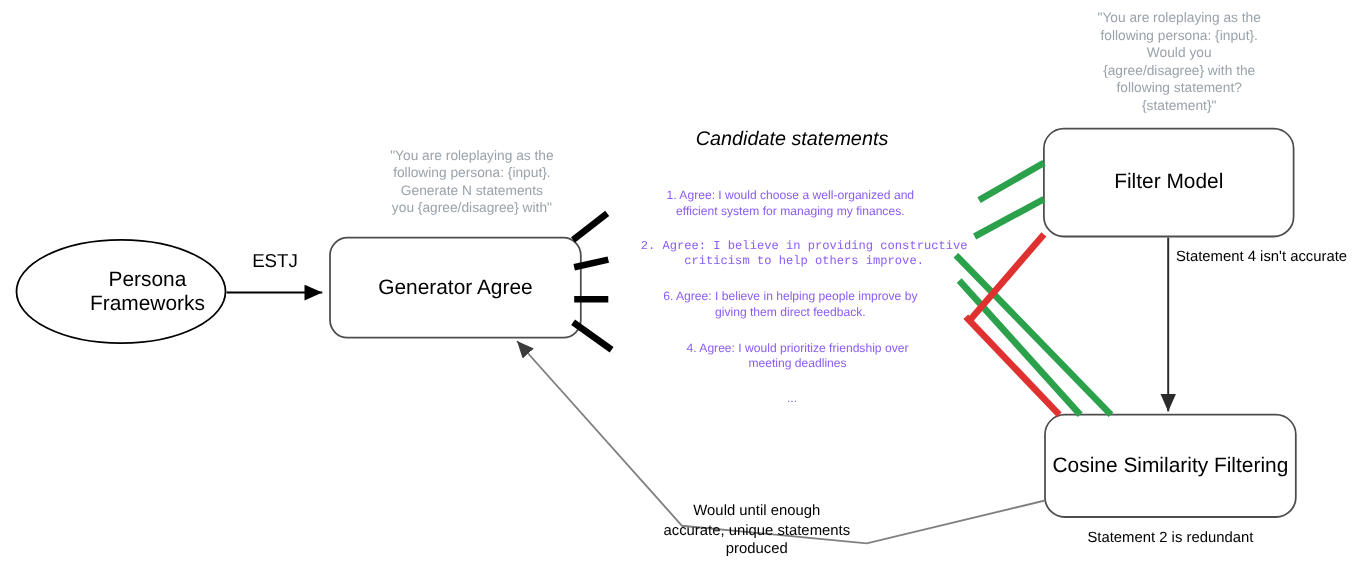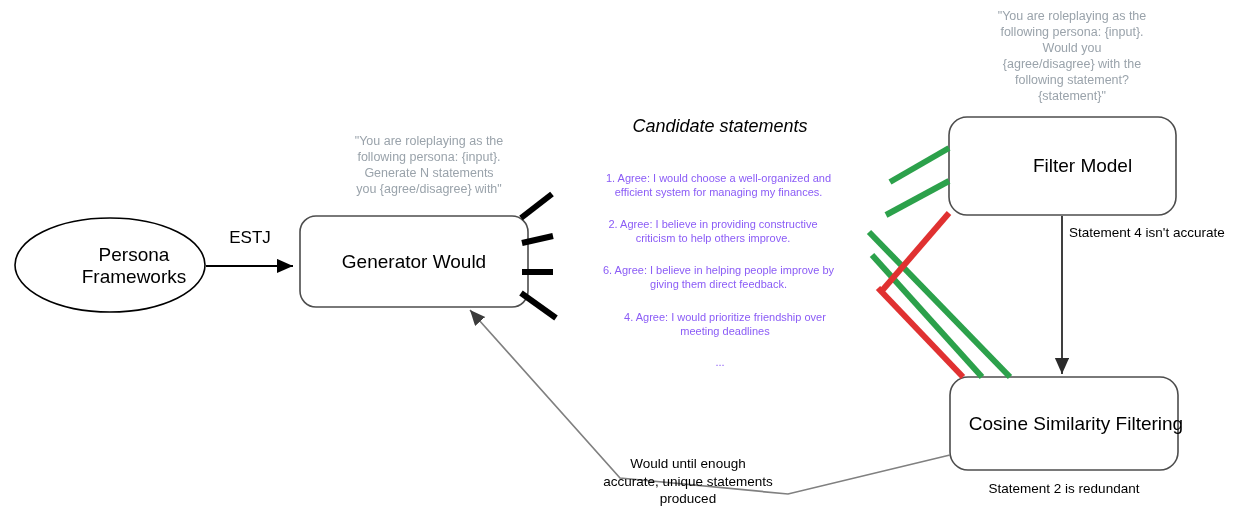--- a/index.html
+++ b/index.html
@@ -76,49 +76,49 @@
 
   <polyline points="950,455 788,494 620,478 470,310" fill="none" stroke="#808080" stroke-width="1.7" marker-end="url(#arrowGray)"></polyline>
 </svg>
 
 <div class="node-text" style="left:15px;top:238px;width:190px;height:56px;">
   <span style="white-space:pre-line;margin-left:48px;">Persona
 Frameworks</span>
 </div>
 
 <div class="node-text" style="left:300px;top:240px;width:228px;height:44px;">
-  <span>Generator Would</span>
+  <span>Generator Agree</span>
 </div>
 
-<div class="node-text" style="left:949px;top:144px;width:227px;height:44px;padding-left:20px;">
+<div class="node-text" style="left:949px;top:144px;width:227px;height:44px;">
   <span>Filter Model</span>
 </div>
 
-<div class="node-text" style="left:950px;top:402px;width:228px;height:44px;margin-left:12px;">
+<div class="node-text" style="left:950px;top:402px;width:228px;height:44px;">
   <span>Cosine Similarity Filtering</span>
 </div>
 
 <div class="lbl prompt" style="left:322px;top:133px;width:214px;white-space:pre-line;">"You are roleplaying as the
 following persona: {input}.
 Generate N statements
 you {agree/disagree} with"</div>
 
 <div class="lbl prompt" style="left:965px;top:8px;width:214px;white-space:pre-line;">"You are roleplaying as the
 following persona: {input}.
 Would you
 {agree/disagree} with the
 following statement?
 {statement}"</div>
 
 <div class="lbl hdr" style="left:560px;top:116px;width:320px;">Candidate statements</div>
 
 <div class="lbl stmt" style="left:546px;top:172px;width:345px;white-space:pre-line;">1. Agree: I would choose a well-organized and
 efficient system for managing my finances.</div>
 
-<div class="lbl stmt" style="left:546px;top:218px;width:334px;white-space:pre-line;">2. Agree: I believe in providing constructive
+<div class="lbl stmt" style="left:564px;top:218px;width:334px;white-space:pre-line;font-family:Liberation Mono, monospace;">2. Agree: I believe in providing constructive
 criticism to help others improve.</div>
 
 <div class="lbl stmt" style="left:546px;top:264px;width:345px;white-space:pre-line;">6. Agree: I believe in helping people improve by
 giving them direct feedback.</div>
 
 <div class="lbl stmt" style="left:558px;top:311px;width:334px;white-space:pre-line;">4. Agree: I would prioritize friendship over
 meeting deadlines</div>
 
 <div class="lbl stmt" style="left:600px;top:356px;width:240px;">...</div>
 

